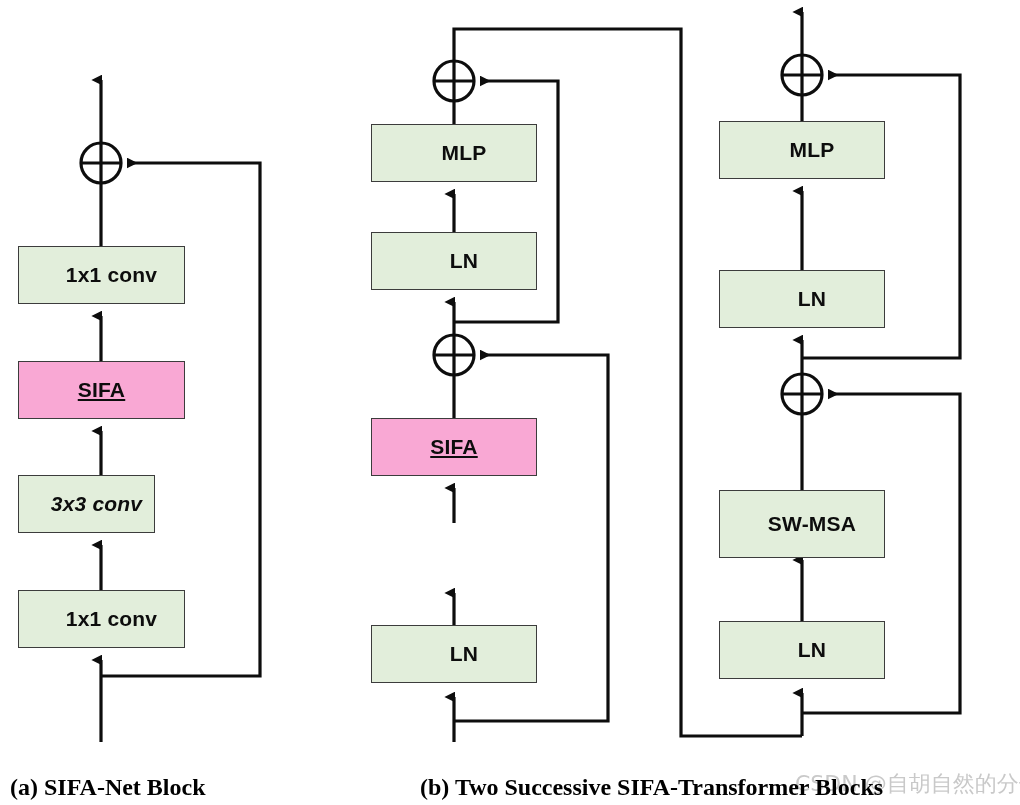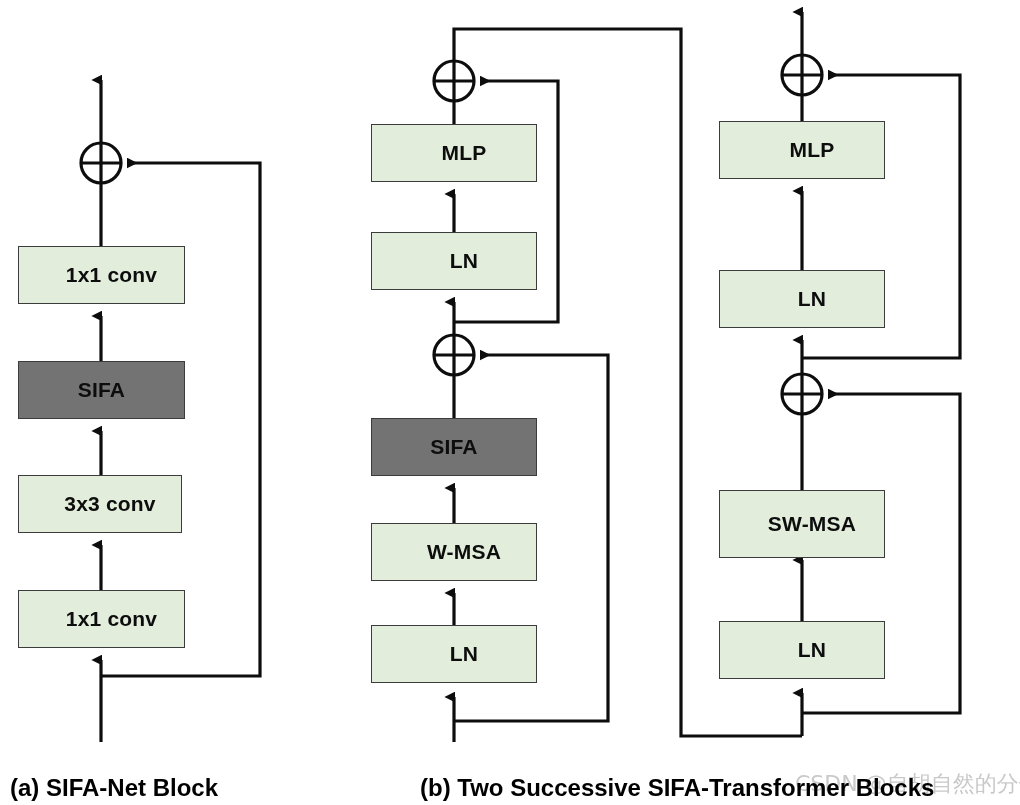--- a/index.html
+++ b/index.html
@@ -33,25 +33,25 @@
     align-items: center;
     justify-content: center;
     font-family: "Liberation Sans", sans-serif;
     font-weight: bold;
     font-size: 21px;
     color: #0d0d0d;
     letter-spacing: 0.2px;
     user-select: none;
   }
   .node-green { background: #e2eedb; padding-left: 20px; }
-  .node-blue  { background: #737373; }
+  .node-blue  { background: #f9a8d4; text-decoration: underline; }
 
   .caption {
     position: absolute;
-    font-family: Liberation Sans, sans-serif;
+    font-family: Liberation Serif, serif;
     font-weight: bold;
     font-size: 24px;
     color: #000000;
     white-space: nowrap;
     user-select: none;
   }
   .watermark {
     position: absolute;
     font-family: "DejaVu Sans", sans-serif;
     font-size: 22px;
@@ -202,27 +202,26 @@
       </g>
       <g>
         <circle cx="802" cy="75" r="20"></circle>
         <path d="M802 55 L802 95 M782 75 L822 75"></path>
       </g>
     </g>
   </svg>
 
   <div class="node-box node-green" style="left: 18px; top: 246px; width: 167px; height: 58px;">1x1 conv</div>
   <div class="node-box node-blue" style="left: 18px; top: 361px; width: 167px; height: 58px;">SIFA</div>
-  <div class="node-box node-green" style="left: 18px; top: 475px; width: 164px; height: 58px;">3x3 conv</div>
+  <div class="node-box node-green" style="left: 18px; top: 475px; width: 137px; height: 58px; font-style: italic;">3x3 conv</div>
   <div class="node-box node-green" style="left: 18px; top: 590px; width: 167px; height: 58px;">1x1 conv</div>
 
   <div class="node-box node-green" style="left: 371px; top: 124px; width: 166px; height: 58px;">MLP</div>
   <div class="node-box node-green" style="left: 371px; top: 232px; width: 166px; height: 58px;">LN</div>
   <div class="node-box node-blue" style="left: 371px; top: 418px; width: 166px; height: 58px;">SIFA</div>
-  <div class="node-box node-green" style="left: 371px; top: 523px; width: 166px; height: 58px;">W-MSA</div>
   <div class="node-box node-green" style="left: 371px; top: 625px; width: 166px; height: 58px;">LN</div>
 
   <div class="node-box node-green" style="left: 719px; top: 121px; width: 166px; height: 58px;">MLP</div>
   <div class="node-box node-green" style="left: 719px; top: 270px; width: 166px; height: 58px;">LN</div>
   <div class="node-box node-green" style="left: 719px; top: 490px; width: 166px; height: 68px;">SW-MSA</div>
   <div class="node-box node-green" style="left: 719px; top: 621px; width: 166px; height: 58px;">LN</div>
 
   <div class="watermark" style="left:795px; top:769px;">CSDN @自胡自然的分子</div>
 
   <div class="caption" style="left:10px; top:774px;">(a) SIFA-Net Block</div>

